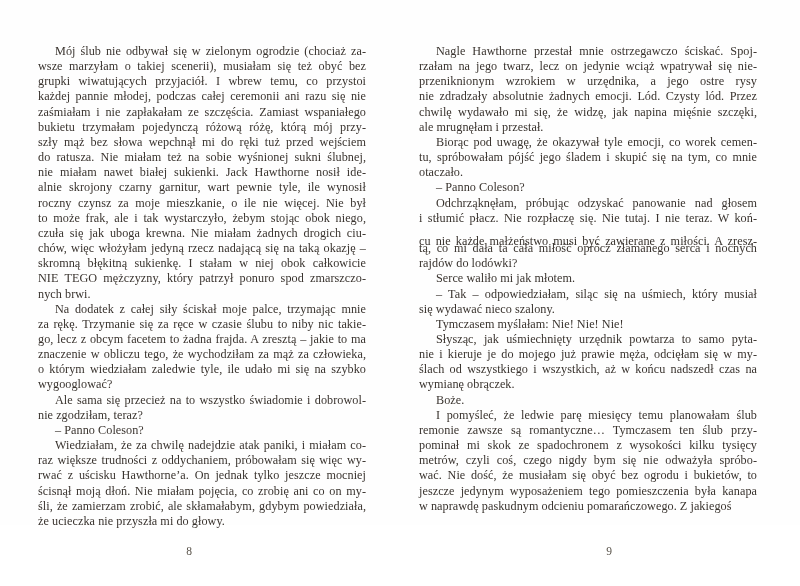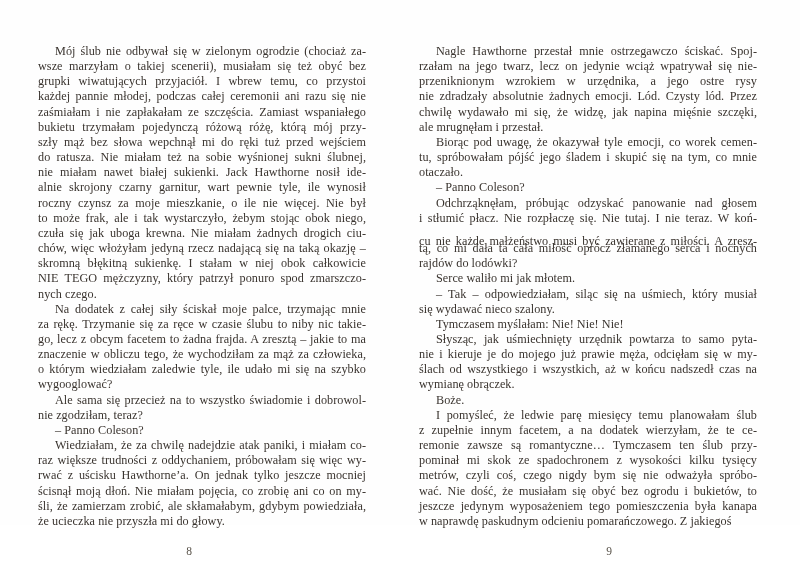--- a/index.html
+++ b/index.html
@@ -60,21 +60,21 @@
       <div class="line"><span style="word-spacing: 3.07187px;">szły mąż bez słowa wepchnął mi do ręki tuż przed wejściem</span></div>
       <div class="line"><span style="word-spacing: 3.05382px;">do ratusza. Nie miałam też na sobie wyśnionej sukni ślubnej,</span></div>
       <div class="line"><span style="word-spacing: 3.78125px;">nie miałam nawet białej sukienki. Jack Hawthorne nosił ide-</span></div>
       <div class="line"><span style="word-spacing: 3.95703px;">alnie skrojony czarny garnitur, wart pewnie tyle, ile wynosił</span></div>
       <div class="line"><span style="word-spacing: 3.40156px;">roczny czynsz za moje mieszkanie, o ile nie więcej. Nie był</span></div>
       <div class="line"><span style="word-spacing: 2.61094px;">to może frak, ale i tak wystarczyło, żebym stojąc obok niego,</span></div>
       <div class="line"><span style="word-spacing: 2.65104px;">czuła się jak uboga krewna. Nie miałam żadnych drogich ciu-</span></div>
       <div class="line"><span style="word-spacing: 1.06719px;">chów, więc włożyłam jedyną rzecz nadającą się na taką okazję –</span></div>
       <div class="line"><span style="word-spacing: 4.12695px;">skromną błękitną sukienkę. I stałam w niej obok całkowicie</span></div>
       <div class="line"><span style="word-spacing: 3.08929px;">NIE TEGO mężczyzny, który patrzył ponuro spod zmarszczo-</span></div>
-      <div class="line last"><span>nych czego.</span></div>
+      <div class="line last"><span>nych brwi.</span></div>
       <div class="line first"><span style="word-spacing: 2.57292px;">Na dodatek z całej siły ściskał moje palce, trzymając mnie</span></div>
       <div class="line"><span style="word-spacing: 1.48828px;">za rękę. Trzymanie się za ręce w czasie ślubu to niby nic takie-</span></div>
       <div class="line"><span style="word-spacing: 0.643029px; text-align: center;">go, lecz z obcym facetem to żadna frajda. A zresztą – jakie to ma</span></div>
       <div class="line"><span style="word-spacing: 1.10417px;">znaczenie w obliczu tego, że wychodziłam za mąż za człowieka,</span></div>
       <div class="line"><span style="word-spacing: 2.06875px;">o którym wiedziałam zaledwie tyle, ile udało mi się na szybko</span></div>
       <div class="line last"><span>wygooglować?</span></div>
       <div class="line first"><span style="word-spacing: 1.17708px;">Ale sama się przecież na to wszystko świadomie i dobrowol-</span></div>
       <div class="line last"><span>nie zgodziłam, teraz?</span></div>
       <div class="line first last"><span>– Panno Coleson?</span></div>
       <div class="line first"><span style="word-spacing: 1.00174px;">Wiedziałam, że za chwilę nadejdzie atak paniki, i miałam co-</span></div>
@@ -103,21 +103,20 @@
       <div class="line first last"><span>Serce waliło mi jak młotem.</span></div>
       <div class="line first"><span style="word-spacing: 3.08333px;">– Tak – odpowiedziałam, siląc się na uśmiech, który musiał</span></div>
       <div class="line last"><span>się wydawać nieco szalony.</span></div>
       <div class="line first last"><span>Tymczasem myślałam: Nie! Nie! Nie!</span></div>
       <div class="line first"><span style="word-spacing: 4.16071px;">Słysząc, jak uśmiechnięty urzędnik powtarza to samo pyta-</span></div>
       <div class="line"><span style="word-spacing: 2.10286px;">nie i kieruje je do mojego już prawie męża, odcięłam się w my-</span></div>
       <div class="line"><span style="word-spacing: 2.18281px;">ślach od wszystkiego i wszystkich, aż w końcu nadszedł czas na</span></div>
       <div class="line last"><span>wymianę obrączek.</span></div>
       <div class="line first last"><span>Boże.</span></div>
       <div class="line first"><span style="word-spacing: 3.51953px;">I pomyśleć, że ledwie parę miesięcy temu planowałam ślub</span></div>
-      <div class="line"><span style="word-spacing: 4.06562px;">z zupełnie innym facetem, a na dodatek wierzyłam, że te ce-</span></div>
       <div class="line"><span style="word-spacing: 4.97098px;">remonie zawsze są romantyczne… Tymczasem ten ślub przy-</span></div>
       <div class="line"><span style="word-spacing: 4.57617px;">pominał mi skok ze spadochronem z wysokości kilku tysięcy</span></div>
       <div class="line"><span style="word-spacing: 3.88368px;">metrów, czyli coś, czego nigdy bym się nie odważyła spróbo-</span></div>
       <div class="line"><span style="word-spacing: 2.58381px;">wać. Nie dość, że musiałam się obyć bez ogrodu i bukietów, to</span></div>
       <div class="line"><span style="word-spacing: 3.05208px;">jeszcze jedynym wyposażeniem tego pomieszczenia była kanapa</span></div>
       <div class="line last"><span>w naprawdę paskudnym odcieniu pomarańczowego. Z jakiegoś</span></div>
     </div>
   <div class="pagenum num-left" style="color: rgb(88, 82, 73);">8</div>
   <div class="pagenum num-right" style="color: rgb(88, 82, 73);">9</div>
 </div>

